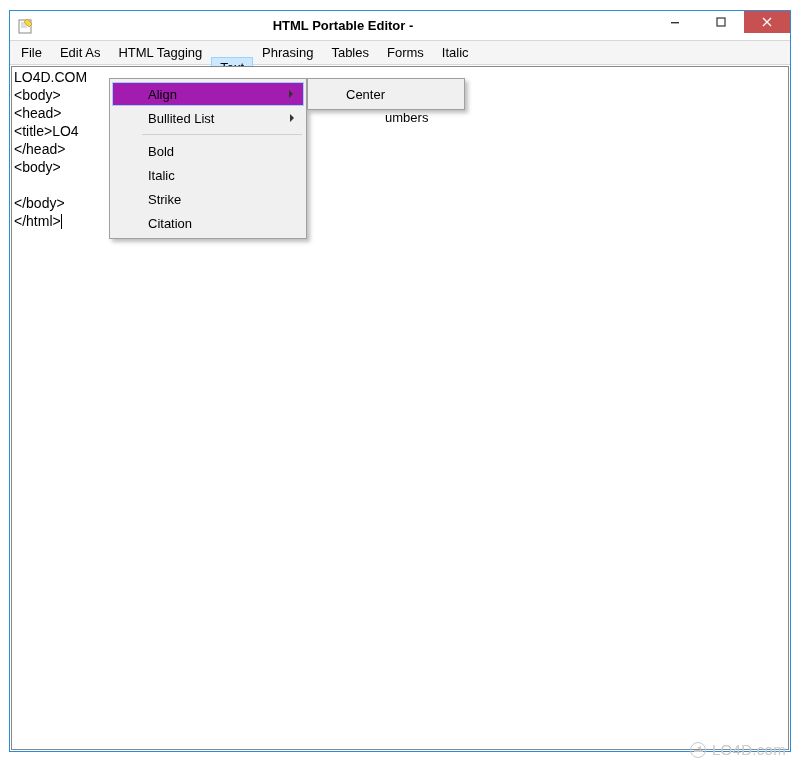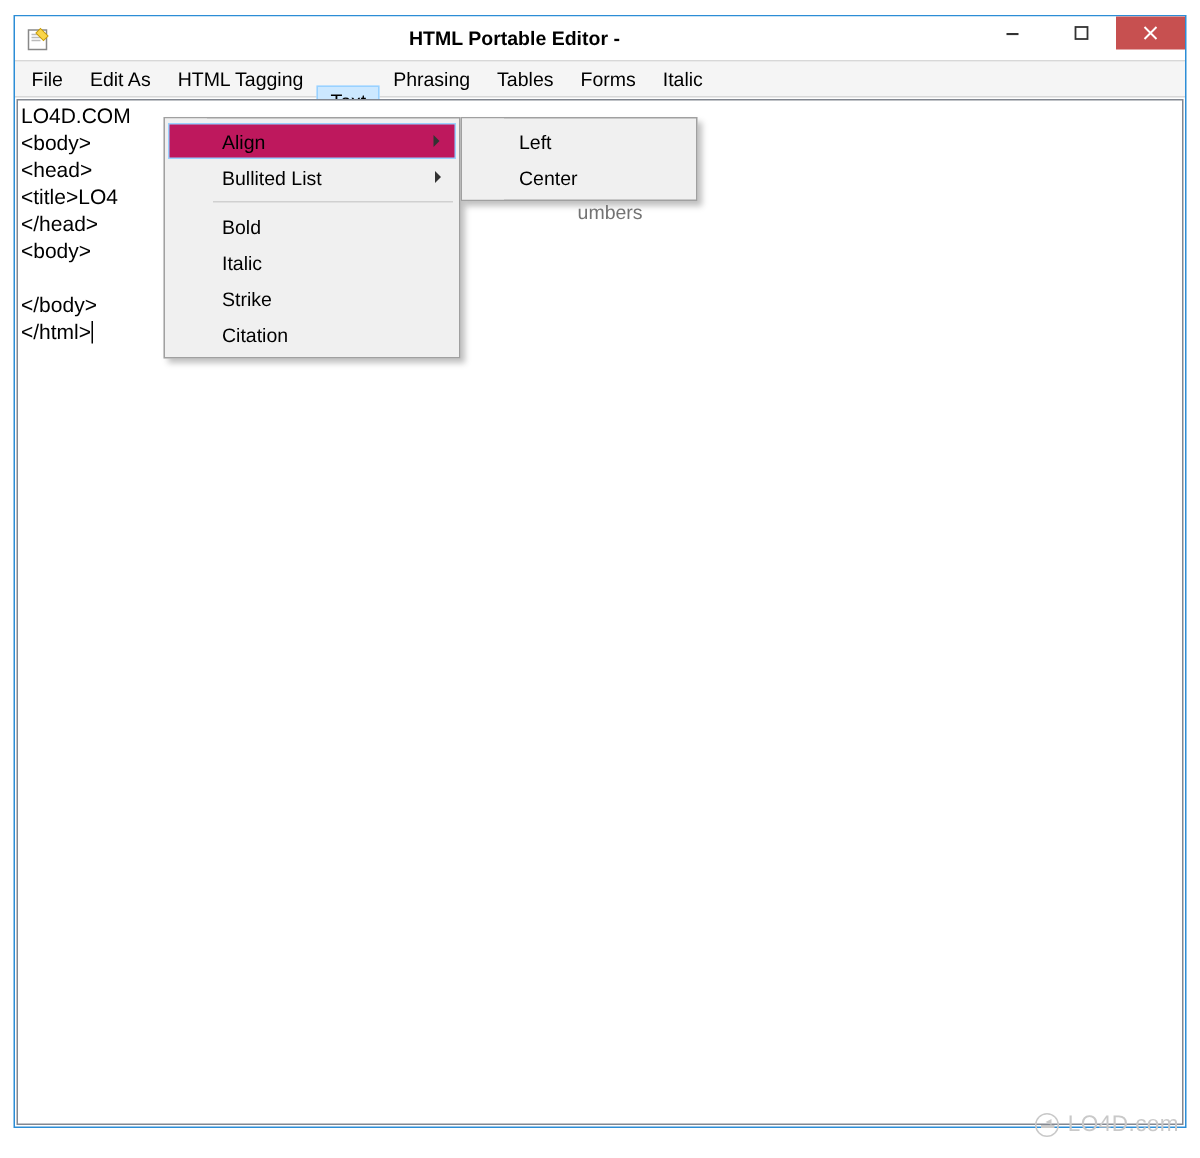--- a/index.html
+++ b/index.html
@@ -51,32 +51,32 @@
   position: absolute; background: #f0f0f0; border: 1px solid #a0a0a0;
   box-shadow: 3px 3px 4px rgba(0,0,0,.25); font-size: 13px;
 }
 .dropdown .dd-gutter {
   position: absolute; left: 0; top: 0; bottom: 0; width: 28px; background: #f0f0f0;
 }
 .dropdown .dd-item {
   position: relative; height: 24px; display: flex; align-items: center;
   padding-left: 36px; padding-right: 34px; cursor: default;
 }
-.dropdown .dd-item.hover { background: #be185d; border: 1px solid #99d1ff; padding-left:35px; padding-right:33px; height:24px; margin:0; }
+.dropdown .dd-item.hover { background: #a21caf; border: 1px solid #99d1ff; padding-left:35px; padding-right:33px; height:24px; margin:0; }
 .dropdown .dd-sep {
   height: 1px; background: #d0d0d0; margin: 4px 2px 4px 30px;
 }
 .dropdown .arrow {
   position: absolute; right: 10px; top: 50%; transform: translateY(-50%);
   width: 0; height: 0; border-top: 4px solid transparent; border-bottom: 4px solid transparent;
   border-left: 4px solid #333;
 }
 .dropdown.d1 { left: 109px; top: 78px; width: 198px; padding: 3px 2px; }
 .dropdown.d2 { left: 307px; top: 78px; width: 158px; padding: 3px 2px; z-index: 3; }
-.ghost { color: #737373; margin-top: 47px; }
+.ghost { color: #000000; margin-top: 47px; }
 .sub-with-ghost { position: relative; }
 .fg { position:relative; z-index:1; }
 
 .watermark {
   position: absolute; right: 14px; bottom: 14px; color: #c9c9c9;
   font-size: 15px; letter-spacing: 0.3px; display:flex; align-items:center; gap:6px;
   font-weight: 400;
 }
 .watermark .wmicon { width:16px; height:16px; border:1.5px solid #c9c9c9; border-radius:50%; position:relative; }
 .watermark .wmicon::after { content:""; position:absolute; left:6px; top:3px; width:0; height:0;
@@ -161,23 +161,20 @@
       <span>Strike</span>
     </div>
   <div class="dd-item">
       <span>Citation</span>
     </div>
 </div>
 
 <div class="dropdown d2">
   <div class="dd-gutter"></div>
   <div class="dd-item sub-with-ghost">
-    <span class="fg">Left</span>
-  </div>
-  <div class="dd-item sub-with-ghost">
     <span class="fg">Center</span>
       <span class="ghost">umbers</span>
   </div>
 </div>
 
 <div class="watermark">
   <span class="wmicon"></span>
   <span>LO4D.com</span>
 </div>
 

